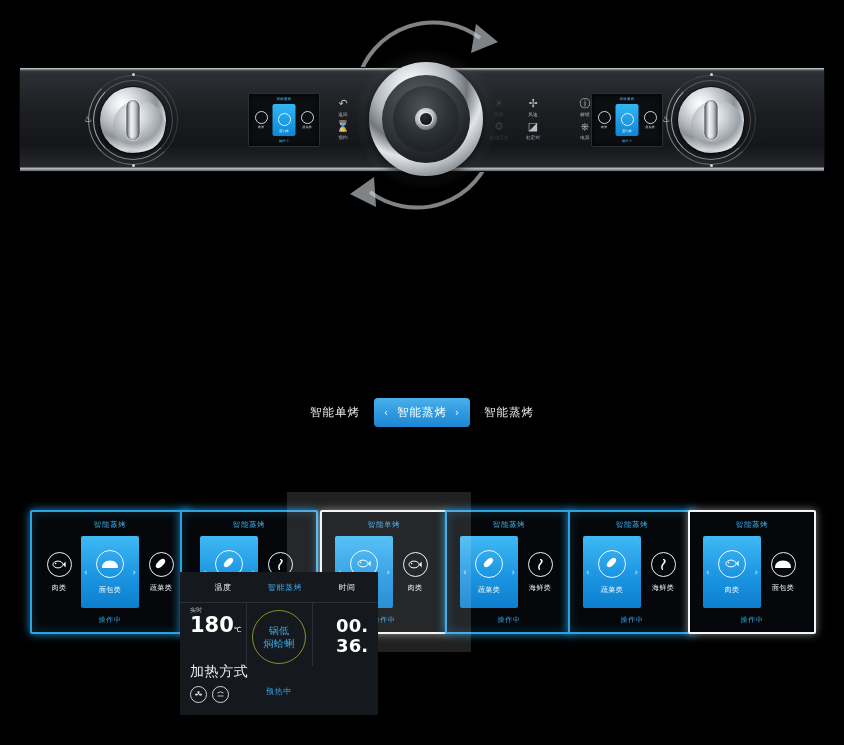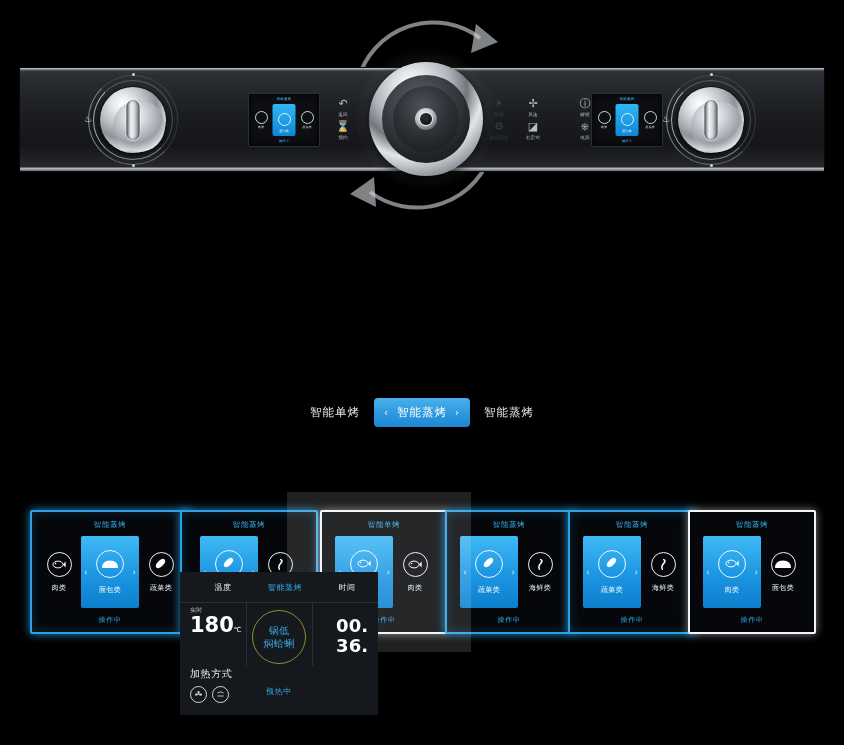--- a/index.html
+++ b/index.html
@@ -168,21 +168,21 @@
   #detail .temp .big{font-size:21px;color:#fff;font-weight:bold;line-height:1;}
   #detail .temp .big sub{font-size:7px;font-weight:normal;vertical-align:baseline;}
   #detail .dial{
     position:absolute;left:50%;transform:translateX(-50%);top:38px;width:52px;height:52px;border-radius:50%;
     border:1.6px solid #8b8f2e;display:flex;flex-direction:column;align-items:center;justify-content:center;
   }
   #detail .dial span{font-size:10px;color:#3aa7e4;line-height:1.35;letter-spacing:.3px;}
   #detail .time{position:absolute;right:10px;top:44px;text-align:left;}
   #detail .time div{font-size:18px;color:#fff;font-weight:bold;line-height:1.1;}
   #detail .heat{position:absolute;left:10px;bottom:12px;}
-  #detail .heat .hl{font-size:10px;color:#e6eaee;letter-spacing:.6px;}
+  #detail .heat .hl{font-size:14px;color:#e6eaee;letter-spacing:.6px;}
   #detail .heat .hicons{margin-top:5px;display:flex;gap:5px;}
   #detail .heat .hicons .hc{width:15px;height:15px;border-radius:50%;border:1px solid #cdd4da;display:flex;align-items:center;justify-content:center;}
   #detail .preheat{position:absolute;left:66px;right:66px;bottom:18px;text-align:center;font-size:8px;color:#35a7e6;letter-spacing:.6px;}
 </style>
 </head>
 <body>
 
 <div id="top-section">
 
   <svg class="rot-arrow" style="left:340px;top:2px;" width="170" height="225" viewBox="0 0 170 225">

